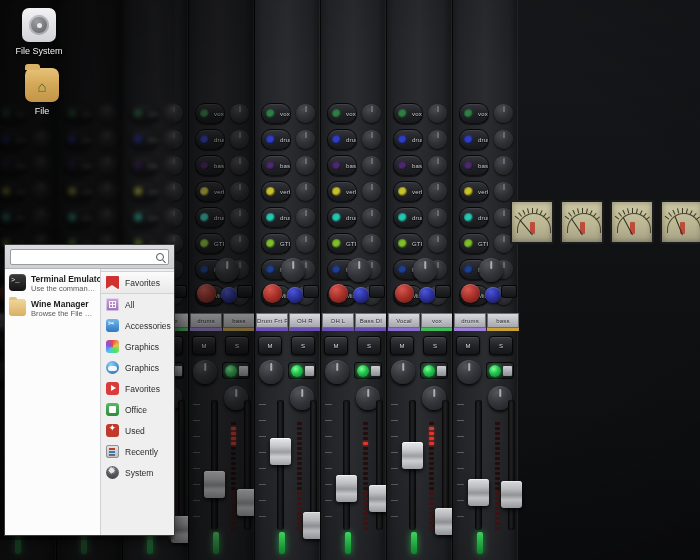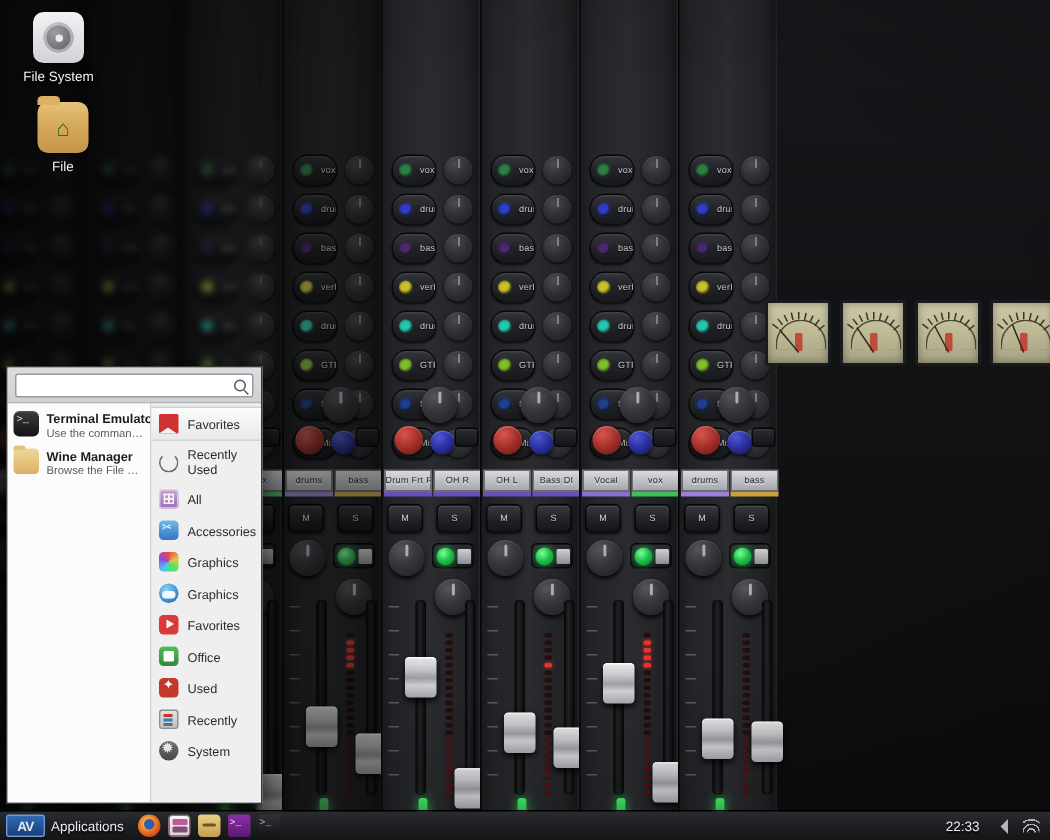--- a/index.html
+++ b/index.html
@@ -1387,24 +1387,20 @@
               <div class="app-desc">Browse the File sy...</div>
             </div>
           </div>
         </div>
       <div class="cats-col" id="cats-col">
           <div class="cat-row sel">
             <div class="cat-ic ci-fav"></div>
             <div>Favorites</div>
           </div>
           <div class="cat-row">
-            <div class="cat-ic ci-recent"></div>
-            <div>Recently Used</div>
-          </div>
-          <div class="cat-row">
             <div class="cat-ic ci-all"></div>
             <div>All</div>
           </div>
           <div class="cat-row">
             <div class="cat-ic ci-acc"></div>
             <div>Accessories</div>
           </div>
           <div class="cat-row">
             <div class="cat-ic ci-gfx"></div>
             <div>Graphics</div>
@@ -1430,37 +1426,14 @@
             <div>Recently</div>
           </div>
           <div class="cat-row">
             <div class="cat-ic ci-sys"></div>
             <div>System</div>
           </div>
         </div>
     </div>
   </div>
 
-  <div id="taskbar">
-    <div class="apps-btn">
-      <div class="av-logo">AV</div>
-      <div class="apps-label">Applications</div>
-    </div>
-    <div class="tb-icons">
-      <div class="tb-ic tb-ff"></div>
-      <div class="tb-ic tb-pink"></div>
-      <div class="tb-ic tb-fm"></div>
-      <div class="tb-ic tb-purple"></div>
-      <div class="tb-ic tb-dark"></div>
-    </div>
-    <div class="tb-spacer"></div>
-    <div class="tray">
-      <div class="tb-clock">22:33</div>
-      <div class="tray-ic">
-          <div class="tray-vol"></div>
-        </div>
-      <div class="tray-ic">
-          <div class="tray-net"></div>
-        </div>
-    </div>
-  </div>
 
 </div>
 
 </body></html>

